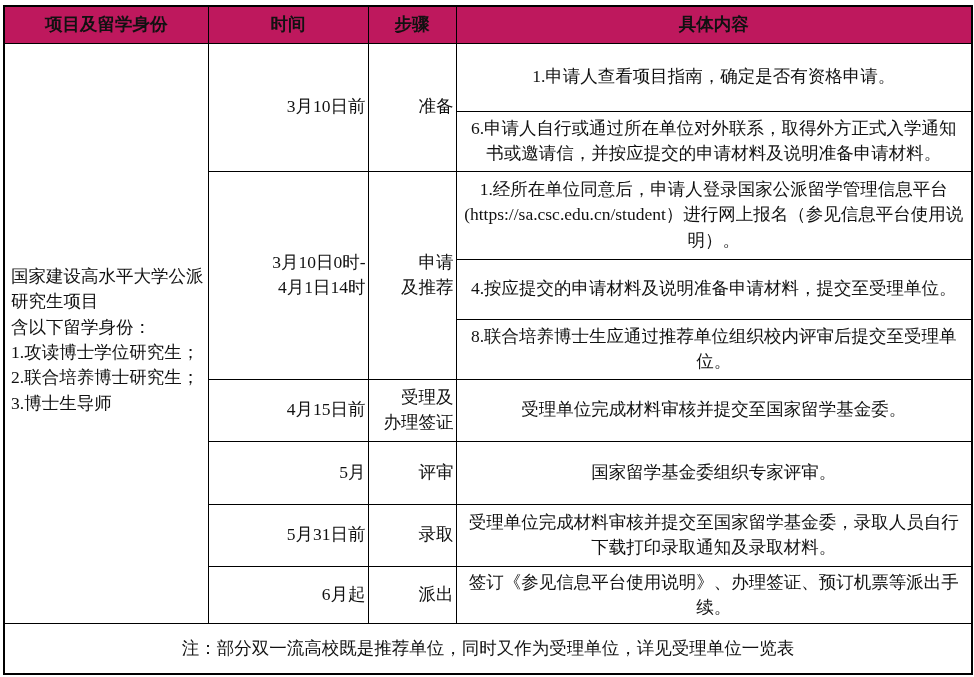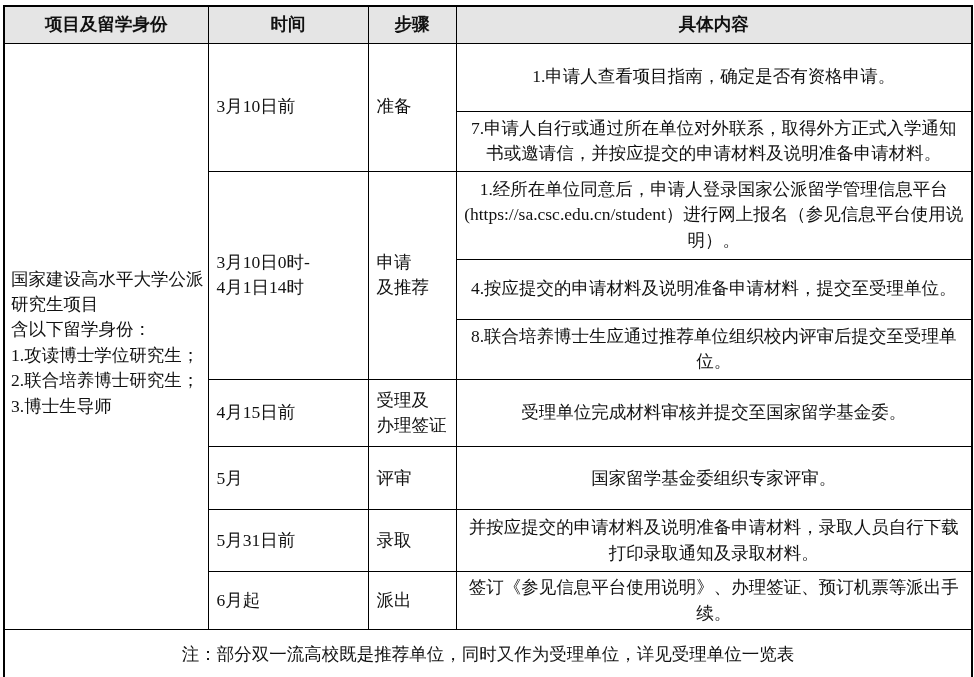--- a/index.html
+++ b/index.html
@@ -26,38 +26,38 @@
   }
   table.schedule th,
   table.schedule td {
     border: 1px solid #000000;
     box-sizing: border-box;
     font-size: 17.5px;
     line-height: 1.45;
     overflow: hidden;
   }
   th.hdr {
-    background: #e5e5e5;
+    background: #be185d;
     font-family: "Liberation Sans", "DejaVu Sans", sans-serif;
     font-weight: bold;
     font-size: 17px;
     text-align: center;
     vertical-align: middle;
   }
   td.project {
     text-align: left;
     vertical-align: middle;
     padding: 17px 2px 4px 6px;
     white-space: pre-line;
   }
   td.time, td.step {
-    text-align: left;
+    text-align: right;
     vertical-align: middle;
     white-space: pre-line;
-    padding: 8px;
+    padding: 2px;
   }
   td.content {
     text-align: center;
     vertical-align: middle;
     padding: 3px 6px 3px 6px;
   }
   td.note {
     text-align: center;
     vertical-align: middle;
     padding: 2px 12px;
@@ -87,21 +87,21 @@
       <td class="project" rowspan="9">国家建设高水平大学公派研究生项目
 含以下留学身份：
 1.攻读博士学位研究生；
 2.联合培养博士研究生；
 3.博士生导师</td>
       <td class="time" rowspan="2">3月10日前</td>
       <td class="step" rowspan="2">准备</td>
       <td class="content">1.申请人查看项目指南，确定是否有资格申请。</td>
     </tr>
     <tr style="height:60px">
-      <td class="content">7.申请人自行或通过所在单位对外联系，取得外方正式入学通知书或邀请信，并按应提交的申请材料及说明准备申请材料。</td>
+      <td class="content">6.申请人自行或通过所在单位对外联系，取得外方正式入学通知书或邀请信，并按应提交的申请材料及说明准备申请材料。</td>
     </tr>
 
     <tr style="height:88px">
       <td class="time" rowspan="3">3月10日0时-
 4月1日14时</td>
       <td class="step" rowspan="3">申请
 及推荐</td>
       <td class="content">1.经所在单位同意后，申请人登录国家公派留学管理信息平台(https://sa.csc.edu.cn/student）进行网上报名（参见信息平台使用说明）。</td>
     </tr>
     <tr style="height:60px">
@@ -120,21 +120,21 @@
 
     <tr style="height:63px">
       <td class="time">5月</td>
       <td class="step">评审</td>
       <td class="content">国家留学基金委组织专家评审。</td>
     </tr>
 
     <tr style="height:62px">
       <td class="time">5月31日前</td>
       <td class="step">录取</td>
-      <td class="content">并按应提交的申请材料及说明准备申请材料，录取人员自行下载打印录取通知及录取材料。</td>
+      <td class="content">受理单位完成材料审核并提交至国家留学基金委，录取人员自行下载打印录取通知及录取材料。</td>
     </tr>
 
     <tr style="height:57px">
       <td class="time">6月起</td>
       <td class="step">派出</td>
       <td class="content">签订《参见信息平台使用说明》、办理签证、预订机票等派出手续。</td>
     </tr>
 
     <tr style="height:50px">
       <td class="note" colspan="4">注：部分双一流高校既是推荐单位，同时又作为受理单位，详见受理单位一览表</td>

